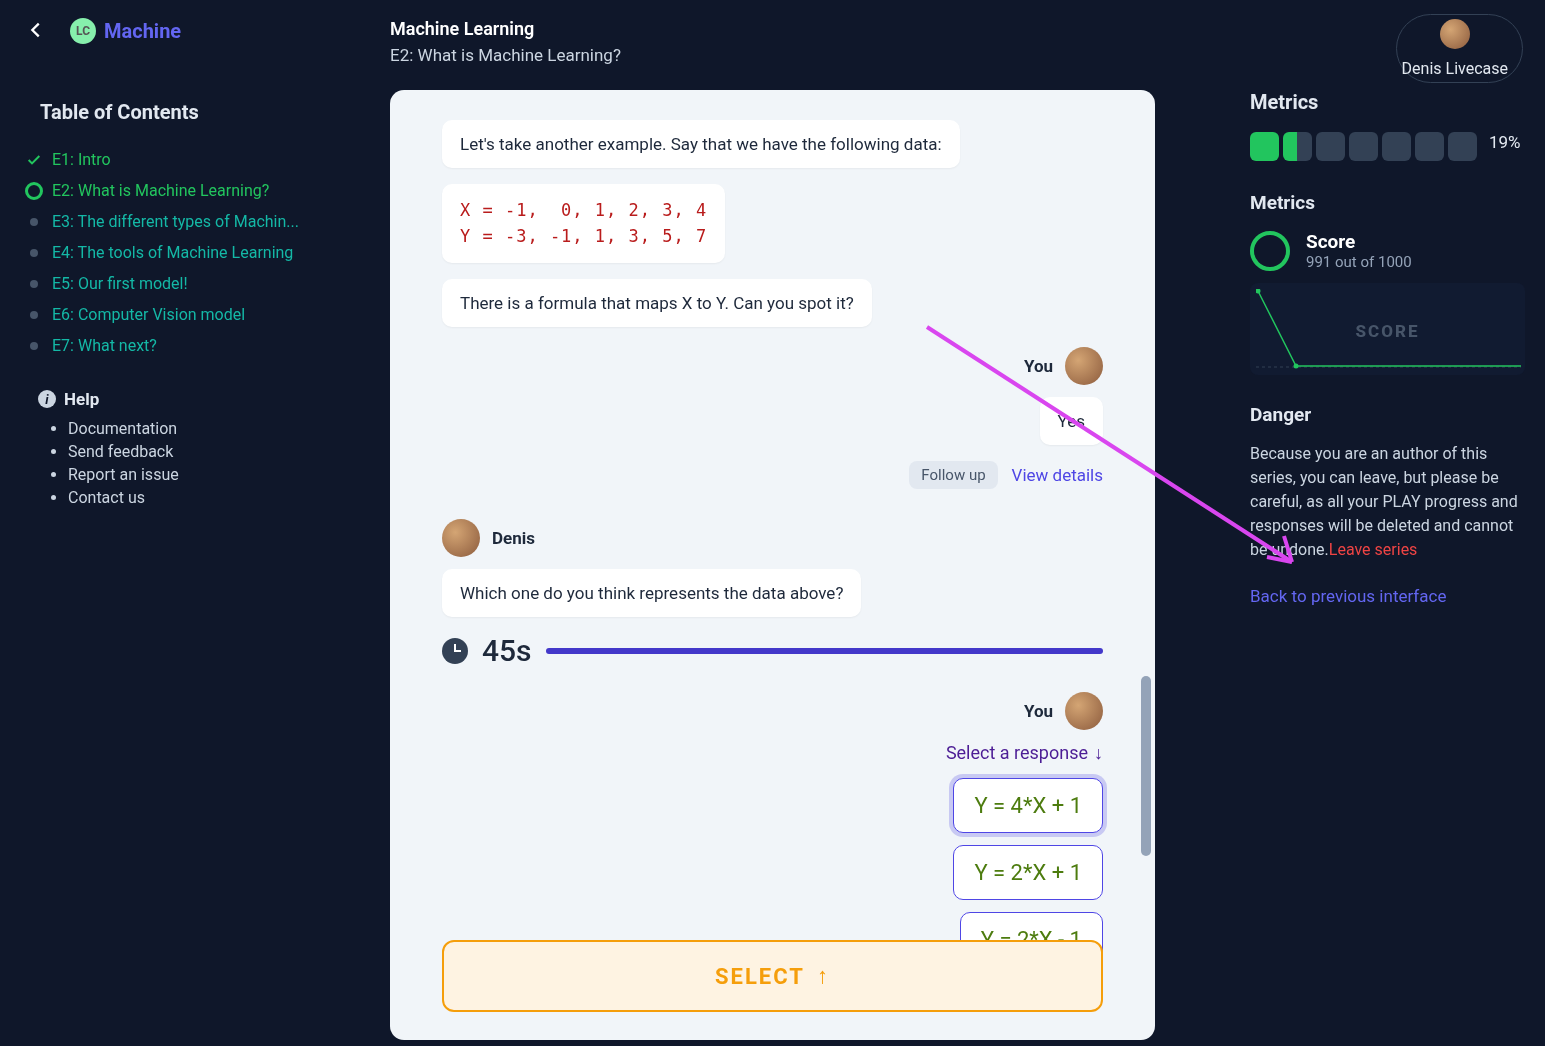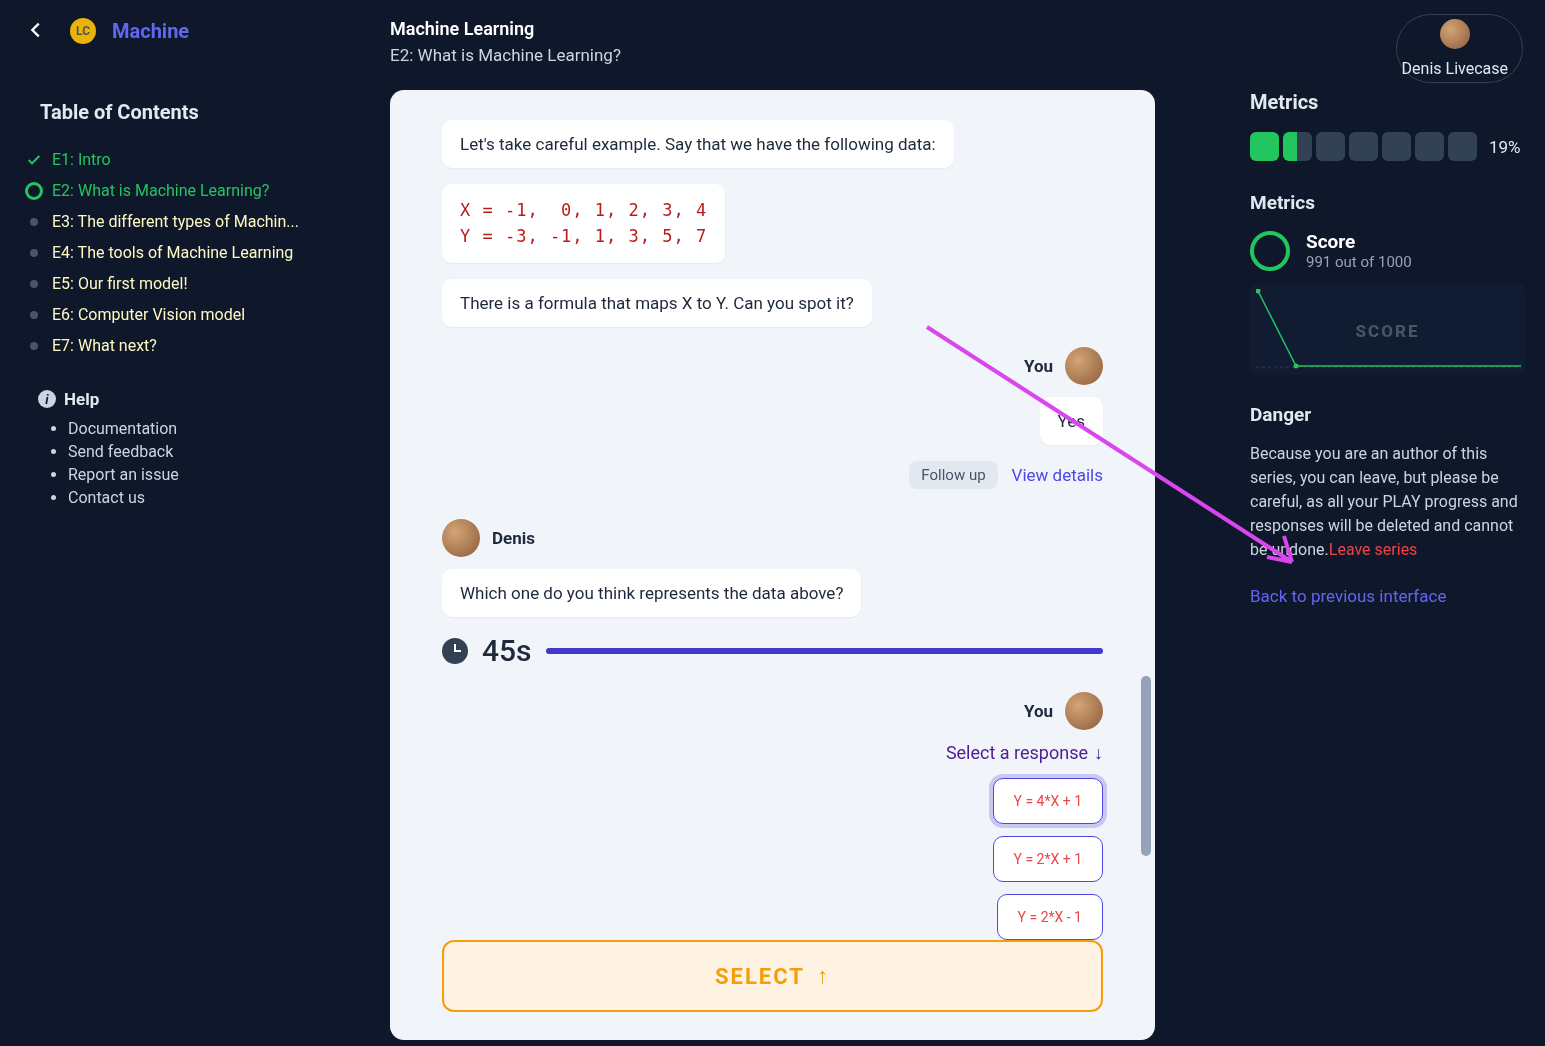--- a/index.html
+++ b/index.html
@@ -26,24 +26,24 @@
   margin-right: 18px;
   cursor: pointer;
 }
 .back-arrow svg { width: 22px; height: 22px; stroke: #fff; }
 .logo {
   display: flex; align-items: center;
   margin-top: 4px;
 }
 .logo-icon {
   width: 26px; height: 26px; border-radius: 50%;
-  background: #eab308;
+  background: #86efac;
   display: flex; align-items: center; justify-content: center;
   font-size: 12px; font-weight: bold; color: #555;
-  margin-right: 16px;
+  margin-right: 8px;
 }
 .logo-text { color: #6366f1; font-weight: 700; font-size: 20px; }
 .header-titles {
   position: absolute;
   left: 390px;
   top: 18px;
 }
 .header-title { color: #fff; font-weight: 600; font-size: 18px; }
 .header-subtitle { color: #cbd5e1; font-size: 17px; margin-top: 6px; }
 .user-badge {
@@ -71,21 +71,21 @@
 .toc-item {
   display: flex; align-items: center;
   padding: 6px 0 6px 4px;
   font-size: 16px;
   cursor: pointer;
 }
 .toc-icon { width: 20px; flex: 0 0 20px; display: flex; align-items: center; justify-content: center; margin-right: 8px; }
 .check-icon svg { width: 16px; height: 16px; stroke: #22c55e; }
 .ring-icon { width: 18px; height: 18px; border: 3px solid #22c55e; border-radius: 50%; }
 .dot-icon { width: 8px; height: 8px; background: #475569; border-radius: 50%; margin: 0 auto; }
-.toc-label { color: #fef9c3; white-space: nowrap; overflow: hidden; text-overflow: ellipsis; }
+.toc-label { color: #14b8a6; white-space: nowrap; overflow: hidden; text-overflow: ellipsis; }
 .toc-item.done .toc-label { color: #22c55e; }
 .toc-item.active .toc-label { color: #22c55e; }
 .help-header {
   display: flex; align-items: center; gap: 8px;
   margin: 28px 0 8px 18px;
   font-weight: 700; font-size: 17px;
 }
 .info-icon {
   width: 18px; height: 18px; border-radius: 50%;
   background: #cbd5e1; color: #0f172a;
@@ -163,24 +163,24 @@
 .timer-text { font-size: 30px; font-weight: 500; color: #1e293b; }
 .timer-bar {
   flex: 1; height: 6px; background: #4338ca; border-radius: 3px;
 }
 .prompt-text { text-align: right; color: #4c1d95; font-size: 18px; margin-bottom: 14px; }
 .arrow-down { display: inline-block; margin-left: 6px; }
 .options { display: flex; flex-direction: column; align-items: flex-end; gap: 12px; }
 .option {
   border: 1px solid #4f46e5;
   background: #fff;
-  color: #ef4444;
+  color: #4d7c0f;
   border-radius: 10px;
   padding: 14px 20px;
-  font-size: 14px;
+  font-size: 22px;
   cursor: pointer;
 }
 .option.selected { box-shadow: 0 0 0 4px rgba(79,70,229,0.25); }
 .select-btn {
   position: absolute;
   left: 52px; right: 52px; bottom: 28px;
   height: 72px;
   border: 2px solid #f59e0b;
   background: #fef3e2;
   color: #f59e0b;
@@ -196,21 +196,21 @@
   right: 4px; top: 586px; width: 10px; height: 180px;
   background: #94a3b8; border-radius: 5px;
 }
 
 .right-panel {
   position: absolute;
   left: 1250px; top: 90px;
   width: 280px;
 }
 .rp-title { font-size: 20px; font-weight: 700; margin-bottom: 18px; }
-.progress-row { display: flex; align-items: center; gap: 12px; margin-bottom: 30px; }
+.progress-row { display: flex; gap: 12px; margin-bottom: 30px; }
 .progress-bar { display: flex; gap: 4px; }
 .seg { width: 29px; height: 29px; background: #334155; border-radius: 6px; }
 .seg.full { background: #22c55e; }
 .seg.half { background: linear-gradient(to right, #22c55e 50%, #334155 50%); }
 .progress-pct { color: #e2e8f0; font-size: 17px; }
 .metrics-title { font-size: 19px; font-weight: 700; margin-bottom: 16px; }
 .score-row { display: flex; align-items: center; gap: 16px; margin-bottom: 12px; }
 .score-ring { width: 40px; height: 40px; border: 4px solid #22c55e; border-radius: 50%; }
 .score-label { font-weight: 700; font-size: 19px; color: #fff; }
 .score-sub { color: #94a3b8; font-size: 15px; }
@@ -318,21 +318,21 @@
       <li>Documentation</li>
       <li>Send feedback</li>
       <li>Report an issue</li>
       <li>Contact us</li>
     </ul>
 </div>
 
 <div class="main-panel">
   <div class="chat-scroll">
     <div class="msg-row">
-      <div class="bubble">Let's take careful example. Say that we have the following data:</div>
+      <div class="bubble">Let's take another example. Say that we have the following data:</div>
     </div>
     <div class="msg-row">
       <div class="bubble code-bubble">X = -1,  0, 1, 2, 3, 4
 Y = -3, -1, 1, 3, 5, 7</div>
     </div>
     <div class="msg-row">
       <div class="bubble">There is a formula that maps X to Y. Can you spot it?</div>
     </div>
     <div class="speaker right">
       <span class="speaker-name">You</span>

